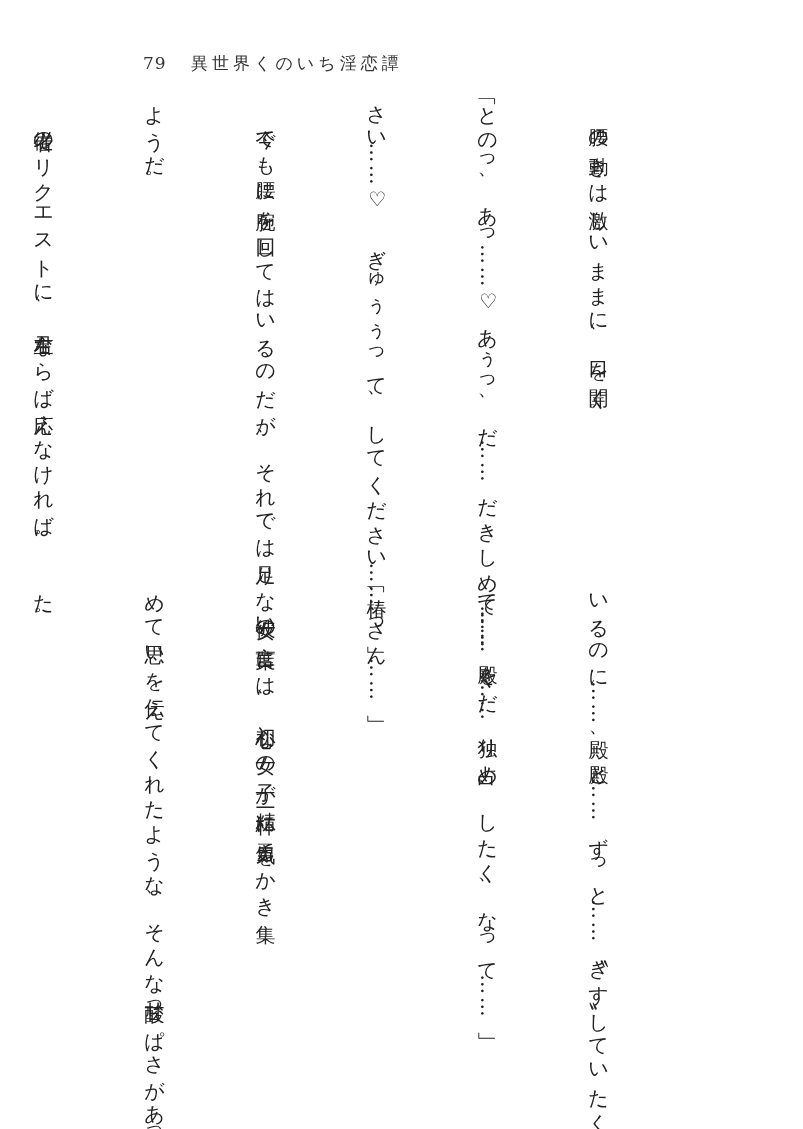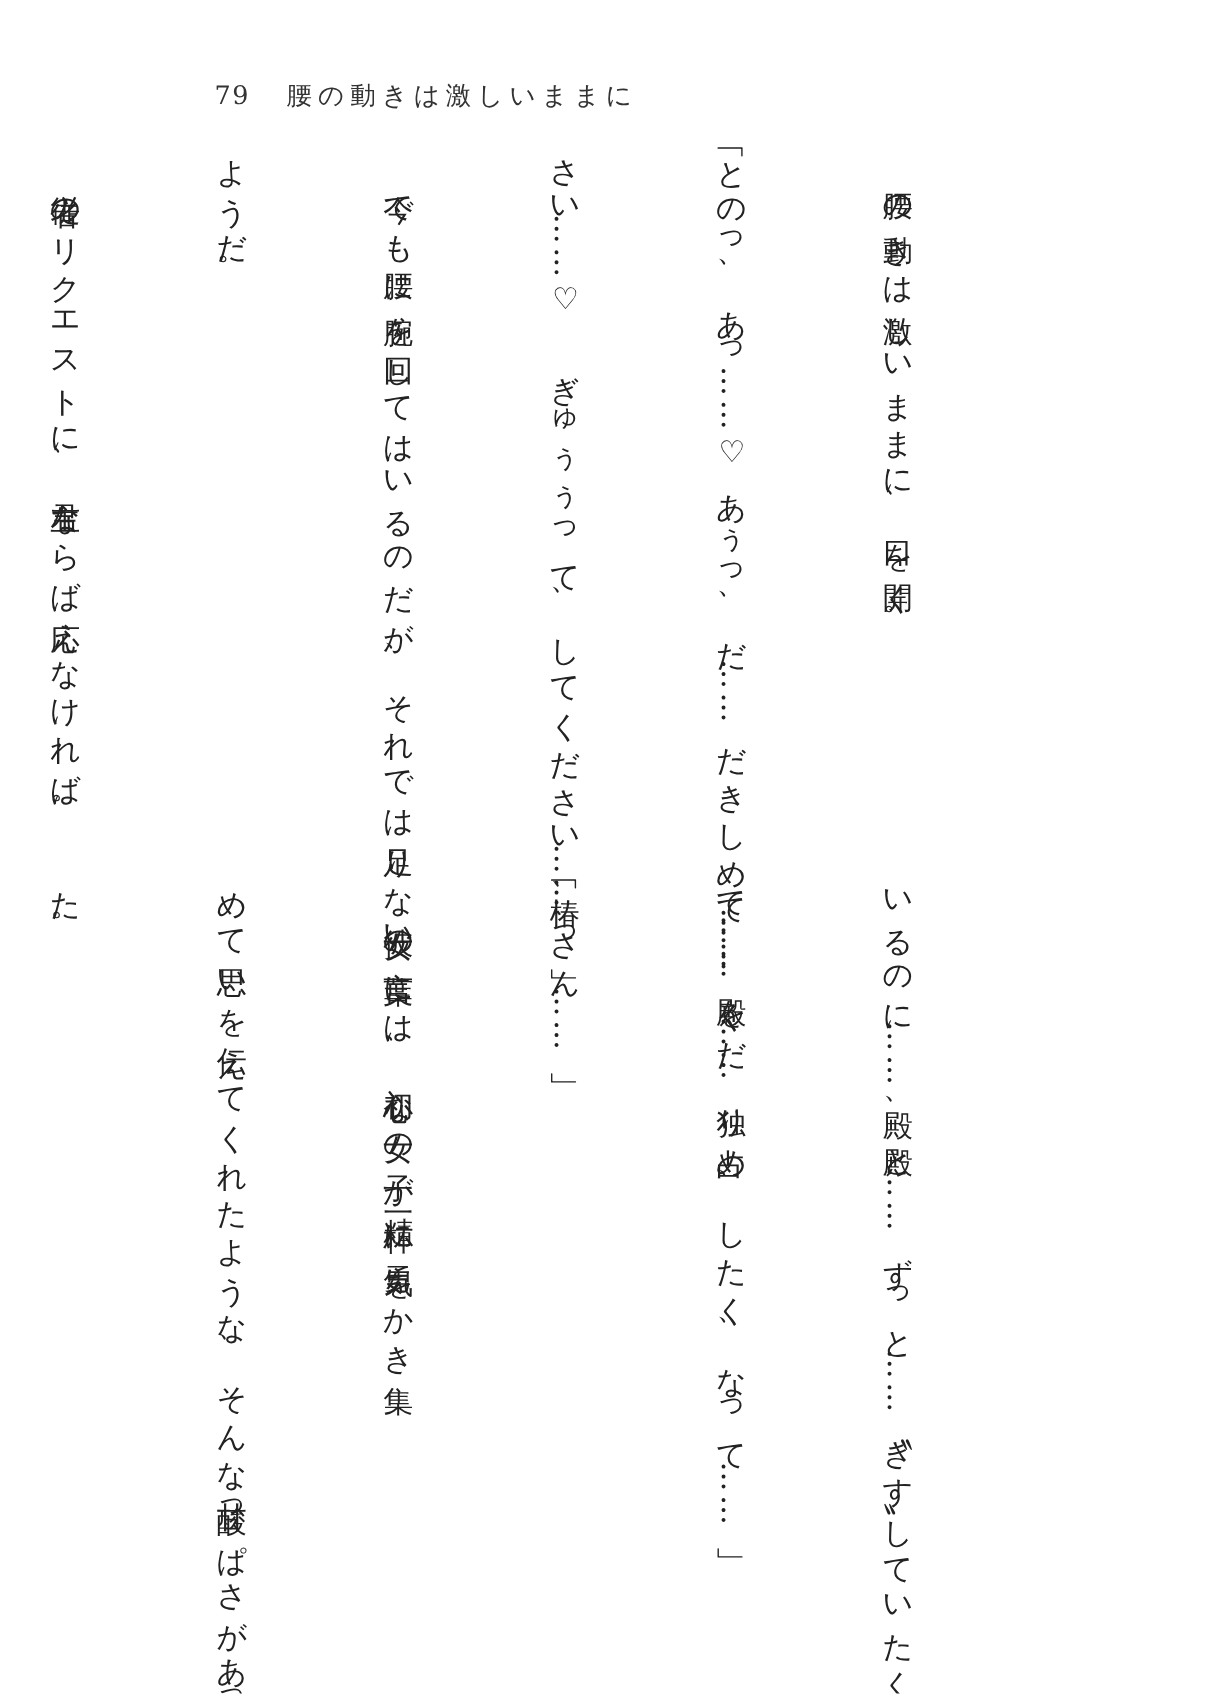--- a/index.html
+++ b/index.html
@@ -13,21 +13,21 @@
            font-size: 20px; line-height: 37px; letter-spacing: 2.4px; white-space: pre; }
   .block.upper { right: 112px; top: 92px; height: 460px; width: 560px; }
   .block.lower { right: 112px; top: 580px; height: 460px; width: 560px; }
   .line { display: block; }
 </style>
 </head>
 <body>
 
 <div class="header">
   <span class="page-number">79</span>
-  <span class="book-title">腰の動きは激しいままに</span>
+  <span class="book-title">異世界くのいち淫恋譚</span>
 </div>
 
 <div class="block upper">
   <span class="line">　腰の動きは激しいままに、口を開く。</span>
   <span class="line">「とのっ、あっ……♡あぅっ、だ……だきしめて……くだ</span>
   <span class="line">さい……♡　ぎゅぅぅって、してください……っ」</span>
   <span class="line">　今でも腰に腕を回してはいるのだが、それでは足りない</span>
   <span class="line">ようだ。</span>
   <span class="line">　従者のリクエストに、主君ならば応えなければ。</span>
   

